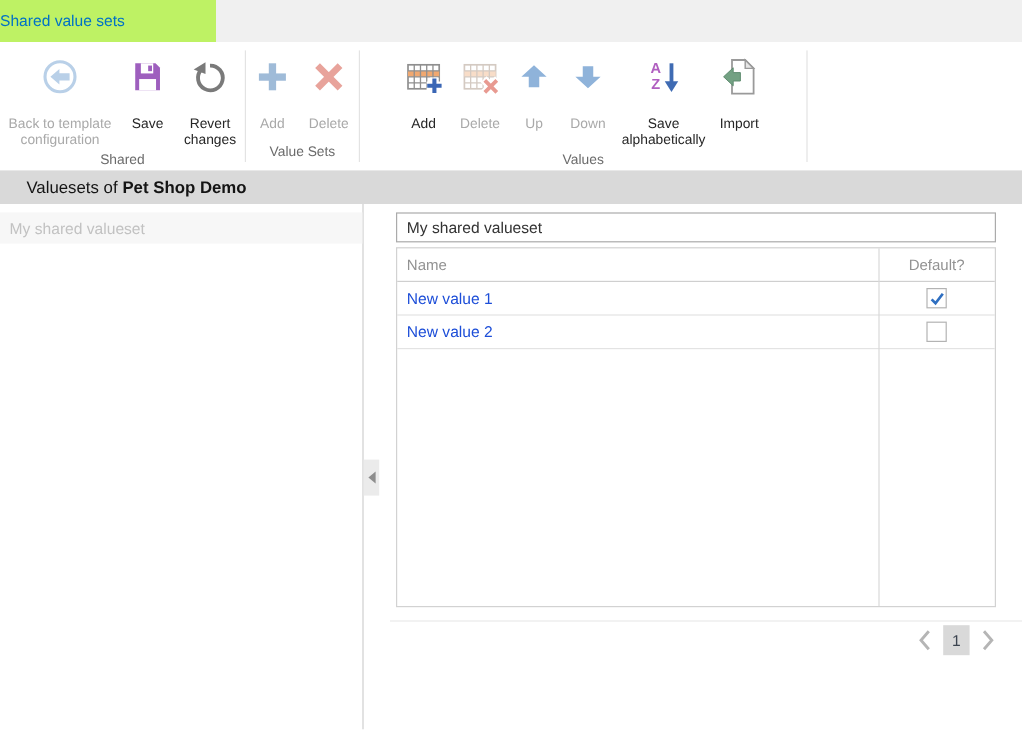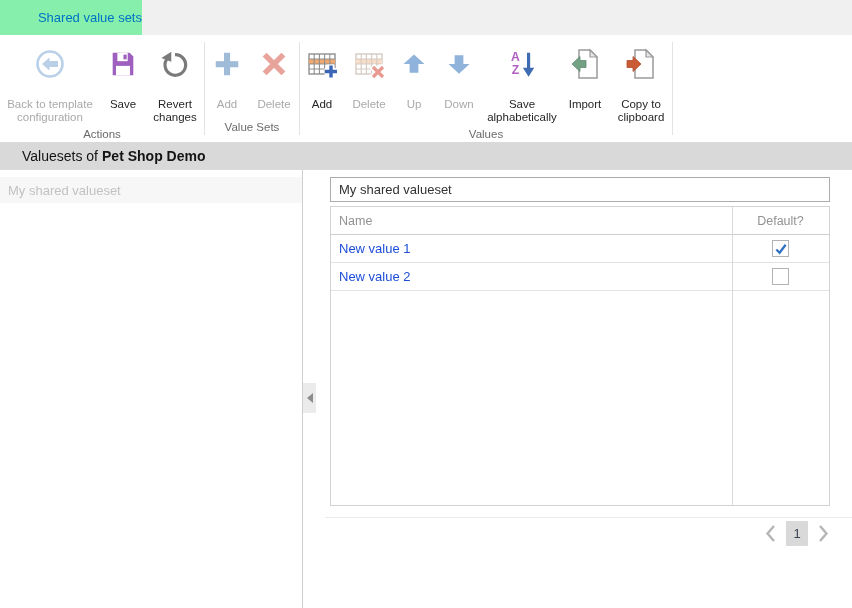--- a/index.html
+++ b/index.html
@@ -3,22 +3,22 @@
 <meta charset="utf-8">
 <style>
   html,body{margin:0;padding:0;}
   body{
     width:852px;height:608px;position:relative;overflow:hidden;
     background:#fff;font-family:"Liberation Sans",sans-serif;
     -webkit-font-smoothing:antialiased;
   }
   
   .tabstrip{position:absolute;top:0;left:0;right:0;height:35px;background:#f0f0f0;}
-  .tab{position:absolute;left:0;top:0;width:142px;height:35px;background:#86efac;
-       color:#0072c6;font-size:13px;display:flex;align-items:center;justify-content:flex-end;cursor:pointer;}
+  .tab{position:absolute;left:0;top:0;width:180px;height:35px;background:#bef264;
+       color:#0072c6;font-size:13px;display:flex;align-items:center;justify-content:flex-start;cursor:pointer;}
   
   .ribbon{position:absolute;top:35px;left:0;right:0;height:105px;background:#fff;display:flex;align-items:stretch;}
   .rgroup{display:flex;flex-direction:column;}
   .rbuttons{display:flex;flex:1;align-items:flex-start;justify-content:center;padding-top:9px;}
   .rbtn{display:flex;flex-direction:column;align-items:center;background:none;border:none;
         padding:1px 2px;font-family:inherit;cursor:pointer;}
   .rbtn .icon{height:38px;display:flex;align-items:center;justify-content:center;}
   .rbtn .lbl{font-size:11.5px;color:#262626;text-align:center;line-height:13px;margin-top:15px;}
   .rbtn.disabled .lbl{color:#a9a9a9;}
   .gname{text-align:center;font-size:11.5px;color:#6b6b6b;padding:3px 0 7px;}
@@ -94,21 +94,21 @@
       <button class="rbtn w-revert">
         <span class="icon">
           <svg width="30" height="30" viewBox="0 0 32 32">
             <path d="M16,6 A11,11 0 1 1 8.2,9.6" fill="none" stroke="#7a7a7a" stroke-width="3.4"></path>
             <polygon points="1.5,9.5 12,3 12,13.5" fill="#7a7a7a"></polygon>
           </svg>
         </span>
         <span class="lbl">Revert changes</span>
       </button>
     </div>
-    <div class="gname">Actions</div>
+    <div class="gname">Shared</div>
   </div>
   <div class="gsep"></div>
 
   <div class="rgroup" style="width:94px">
     <div class="rbuttons">
       <button class="rbtn disabled w-add">
         <span class="icon">
           <svg width="30" height="30" viewBox="0 0 32 32">
             <rect x="4" y="13" width="24" height="6.5" fill="#9fbbd8"></rect>
             <rect x="12.8" y="4" width="6.5" height="24" fill="#9fbbd8"></rect>
@@ -184,30 +184,20 @@
       </button>
       <button class="rbtn w-import">
         <span class="icon">
           <svg width="32" height="32" viewBox="0 0 32 32">
             <path d="M10,2 H21 L28,9 V30 H10 Z" fill="#fff" stroke="#9a9a9a" stroke-width="1.5"></path>
             <polygon points="21,2 28,9 21,9" fill="#e6e6e6" stroke="#9a9a9a" stroke-width="1.2"></polygon>
             <polygon points="3,16 11,8.5 11,12.5 17,12.5 17,19.5 11,19.5 11,23.5" fill="#73a183" stroke="#5d8a6e" stroke-width="0.8"></polygon>
           </svg>
         </span>
         <span class="lbl">Import</span>
-      </button>
-      <button class="rbtn w-copy">
-        <span class="icon">
-          <svg width="32" height="32" viewBox="0 0 32 32">
-            <path d="M10,2 H21 L28,9 V30 H10 Z" fill="#fff" stroke="#9a9a9a" stroke-width="1.5"></path>
-            <polygon points="21,2 28,9 21,9" fill="#e6e6e6" stroke="#9a9a9a" stroke-width="1.2"></polygon>
-            <polygon points="2,12.5 8,12.5 8,8.5 16,16 8,23.5 8,19.5 2,19.5" fill="#cb5a36" stroke="#b04a2a" stroke-width="0.8"></polygon>
-          </svg>
-        </span>
-        <span class="lbl">Copy to clipboard</span>
       </button>
     </div>
     <div class="gname">Values</div>
   </div>
   <div class="gsep"></div>
 </div>
 
 <div class="pageheader">
   <span class="pfx">Valuesets of</span>
   <b>Pet Shop Demo</b>

